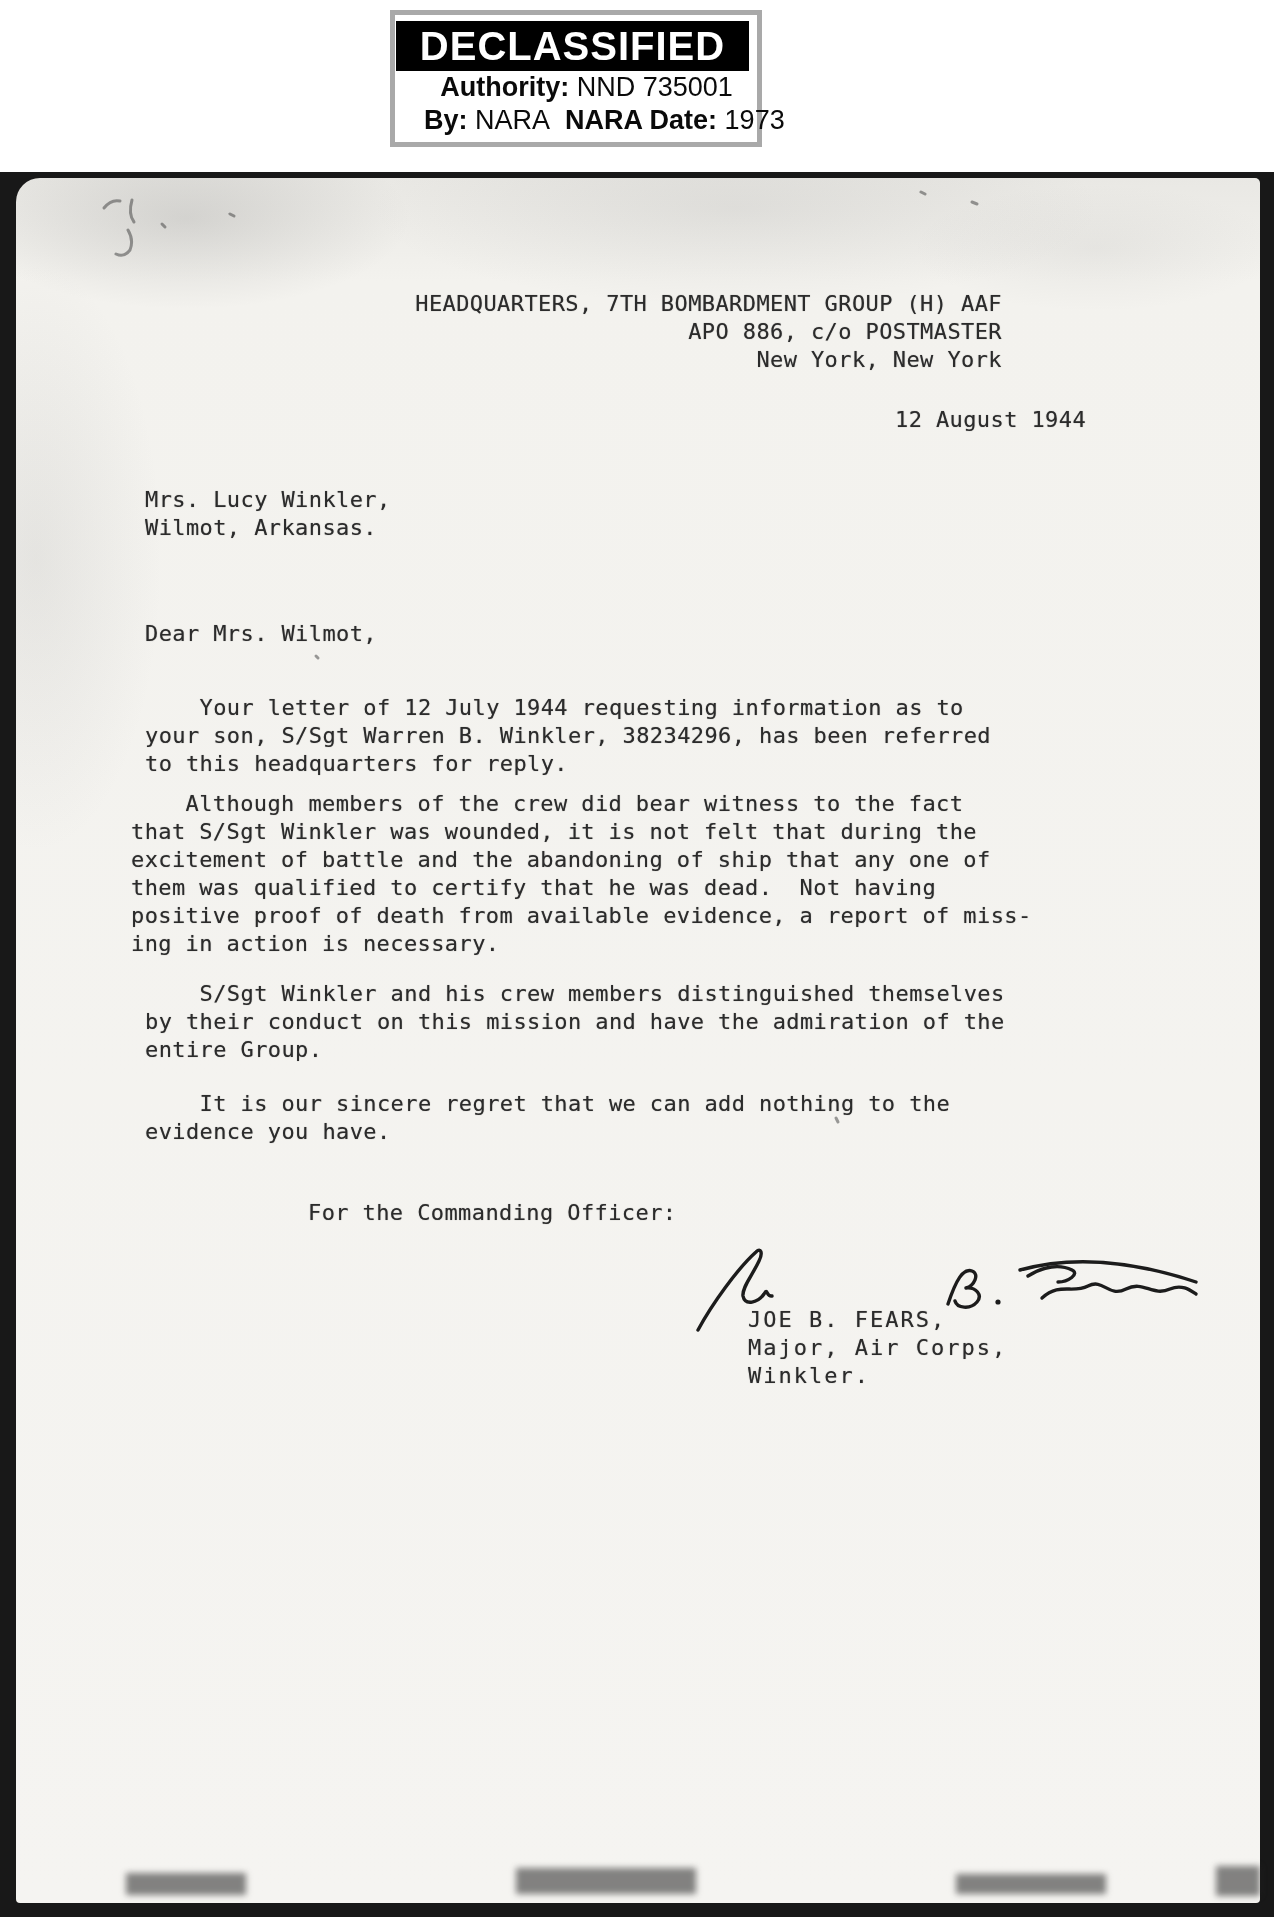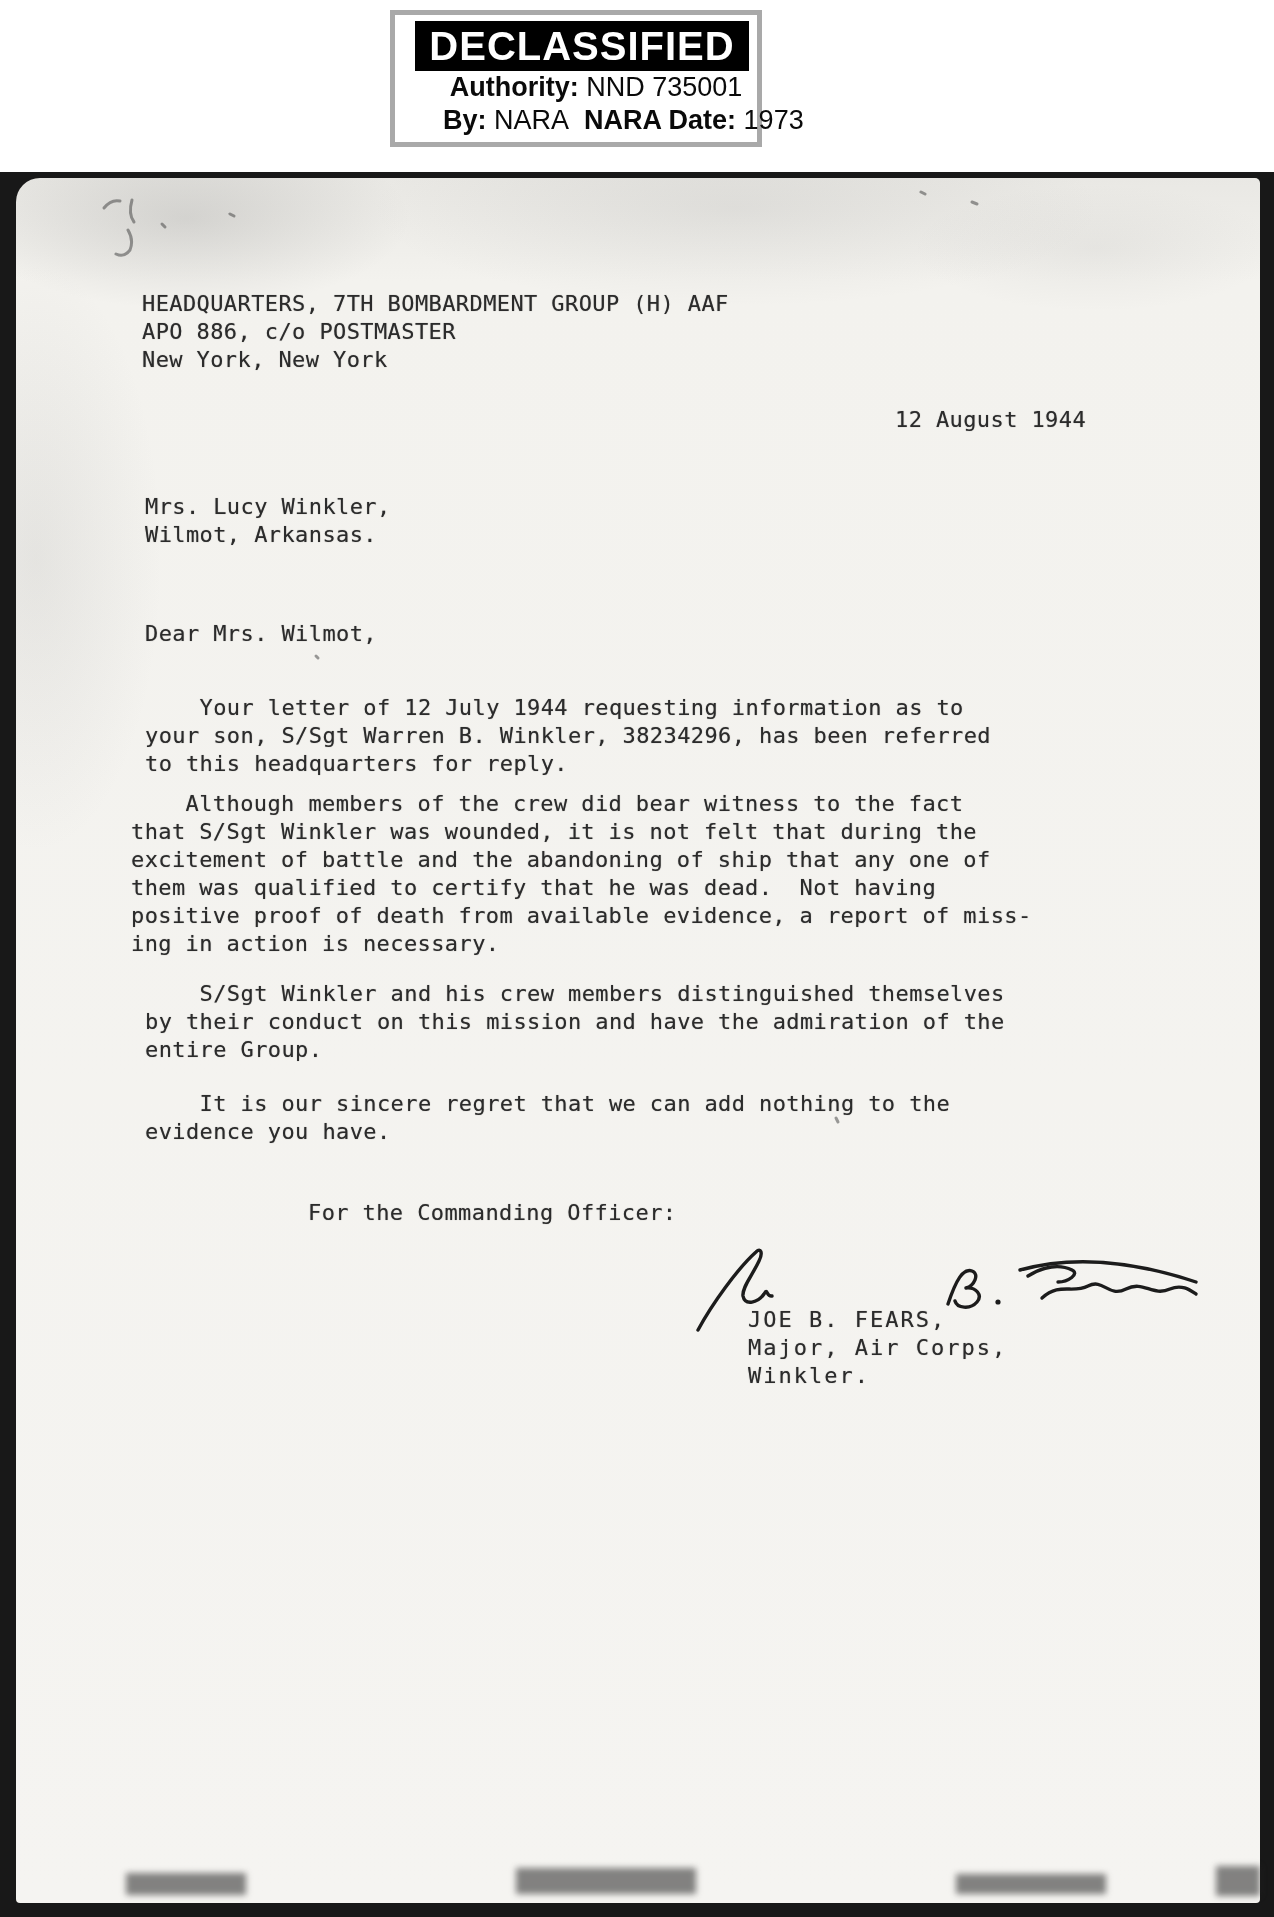--- a/index.html
+++ b/index.html
@@ -6,21 +6,21 @@
   .page {
     position:relative; width:1274px; height:1917px;
     background:#ffffff; overflow:hidden;
     font-family:"Liberation Sans", sans-serif;
   }
 
   
   .stamp {
     position:absolute; left:390px; top:10px; width:372px;
     background:#ffffff; border:5px solid #a9a9a9;
-    padding:6px 8px 5px 20px; box-sizing:border-box; text-align:center;
+    padding:6px 8px 5px 1px; box-sizing:border-box; text-align:center;
   }
   .stamp-bar {
     background:#000000; color:#ffffff; font-weight:bold;
     font-size:40px; line-height:50px; height:50px; letter-spacing:1px;
     font-family:"Liberation Sans", sans-serif;
   }
   .stamp-line {
     font-size:27px; line-height:33px; color:#0a0a0a; white-space:nowrap;
     font-family:"Liberation Sans", sans-serif;
     margin-left:28px;
@@ -44,23 +44,23 @@
   }
 
   
   .mono {
     position:absolute;
     font-family:"DejaVu Sans Mono","Liberation Mono",monospace;
     font-size:22px; line-height:28px; letter-spacing:0.4px;
     color:#2b2b2b; white-space:pre;
     text-shadow:0 0 1px rgba(25,25,25,0.45);
   }
-  .letterhead { left:126px; top:112px; width:860px; text-align:left; }
+  .letterhead { left:126px; top:112px; width:860px; text-align:right; }
   .dateline   { left:879px; top:228px; }
-  .recipient  { left:129px; top:315px; }
+  .recipient  { left:129px; top:308px; }
   .salutation { left:129px; top:442px; }
   .p1 { left:129px; top:494px;margin-top:22px; }
   .p2 { left:115px; top:612px; }
   .p3 { left:129px; top:802px; }
   .p4 { left:129px; top:912px; }
   .closing    { left:292px; top:1021px; }
   .sigblock   { left:732px; top:1128px; letter-spacing:2px; }
 
   .signature { position:absolute; left:644px; top:1062px; }
   .marks     { position:absolute; left:0; top:0; }

